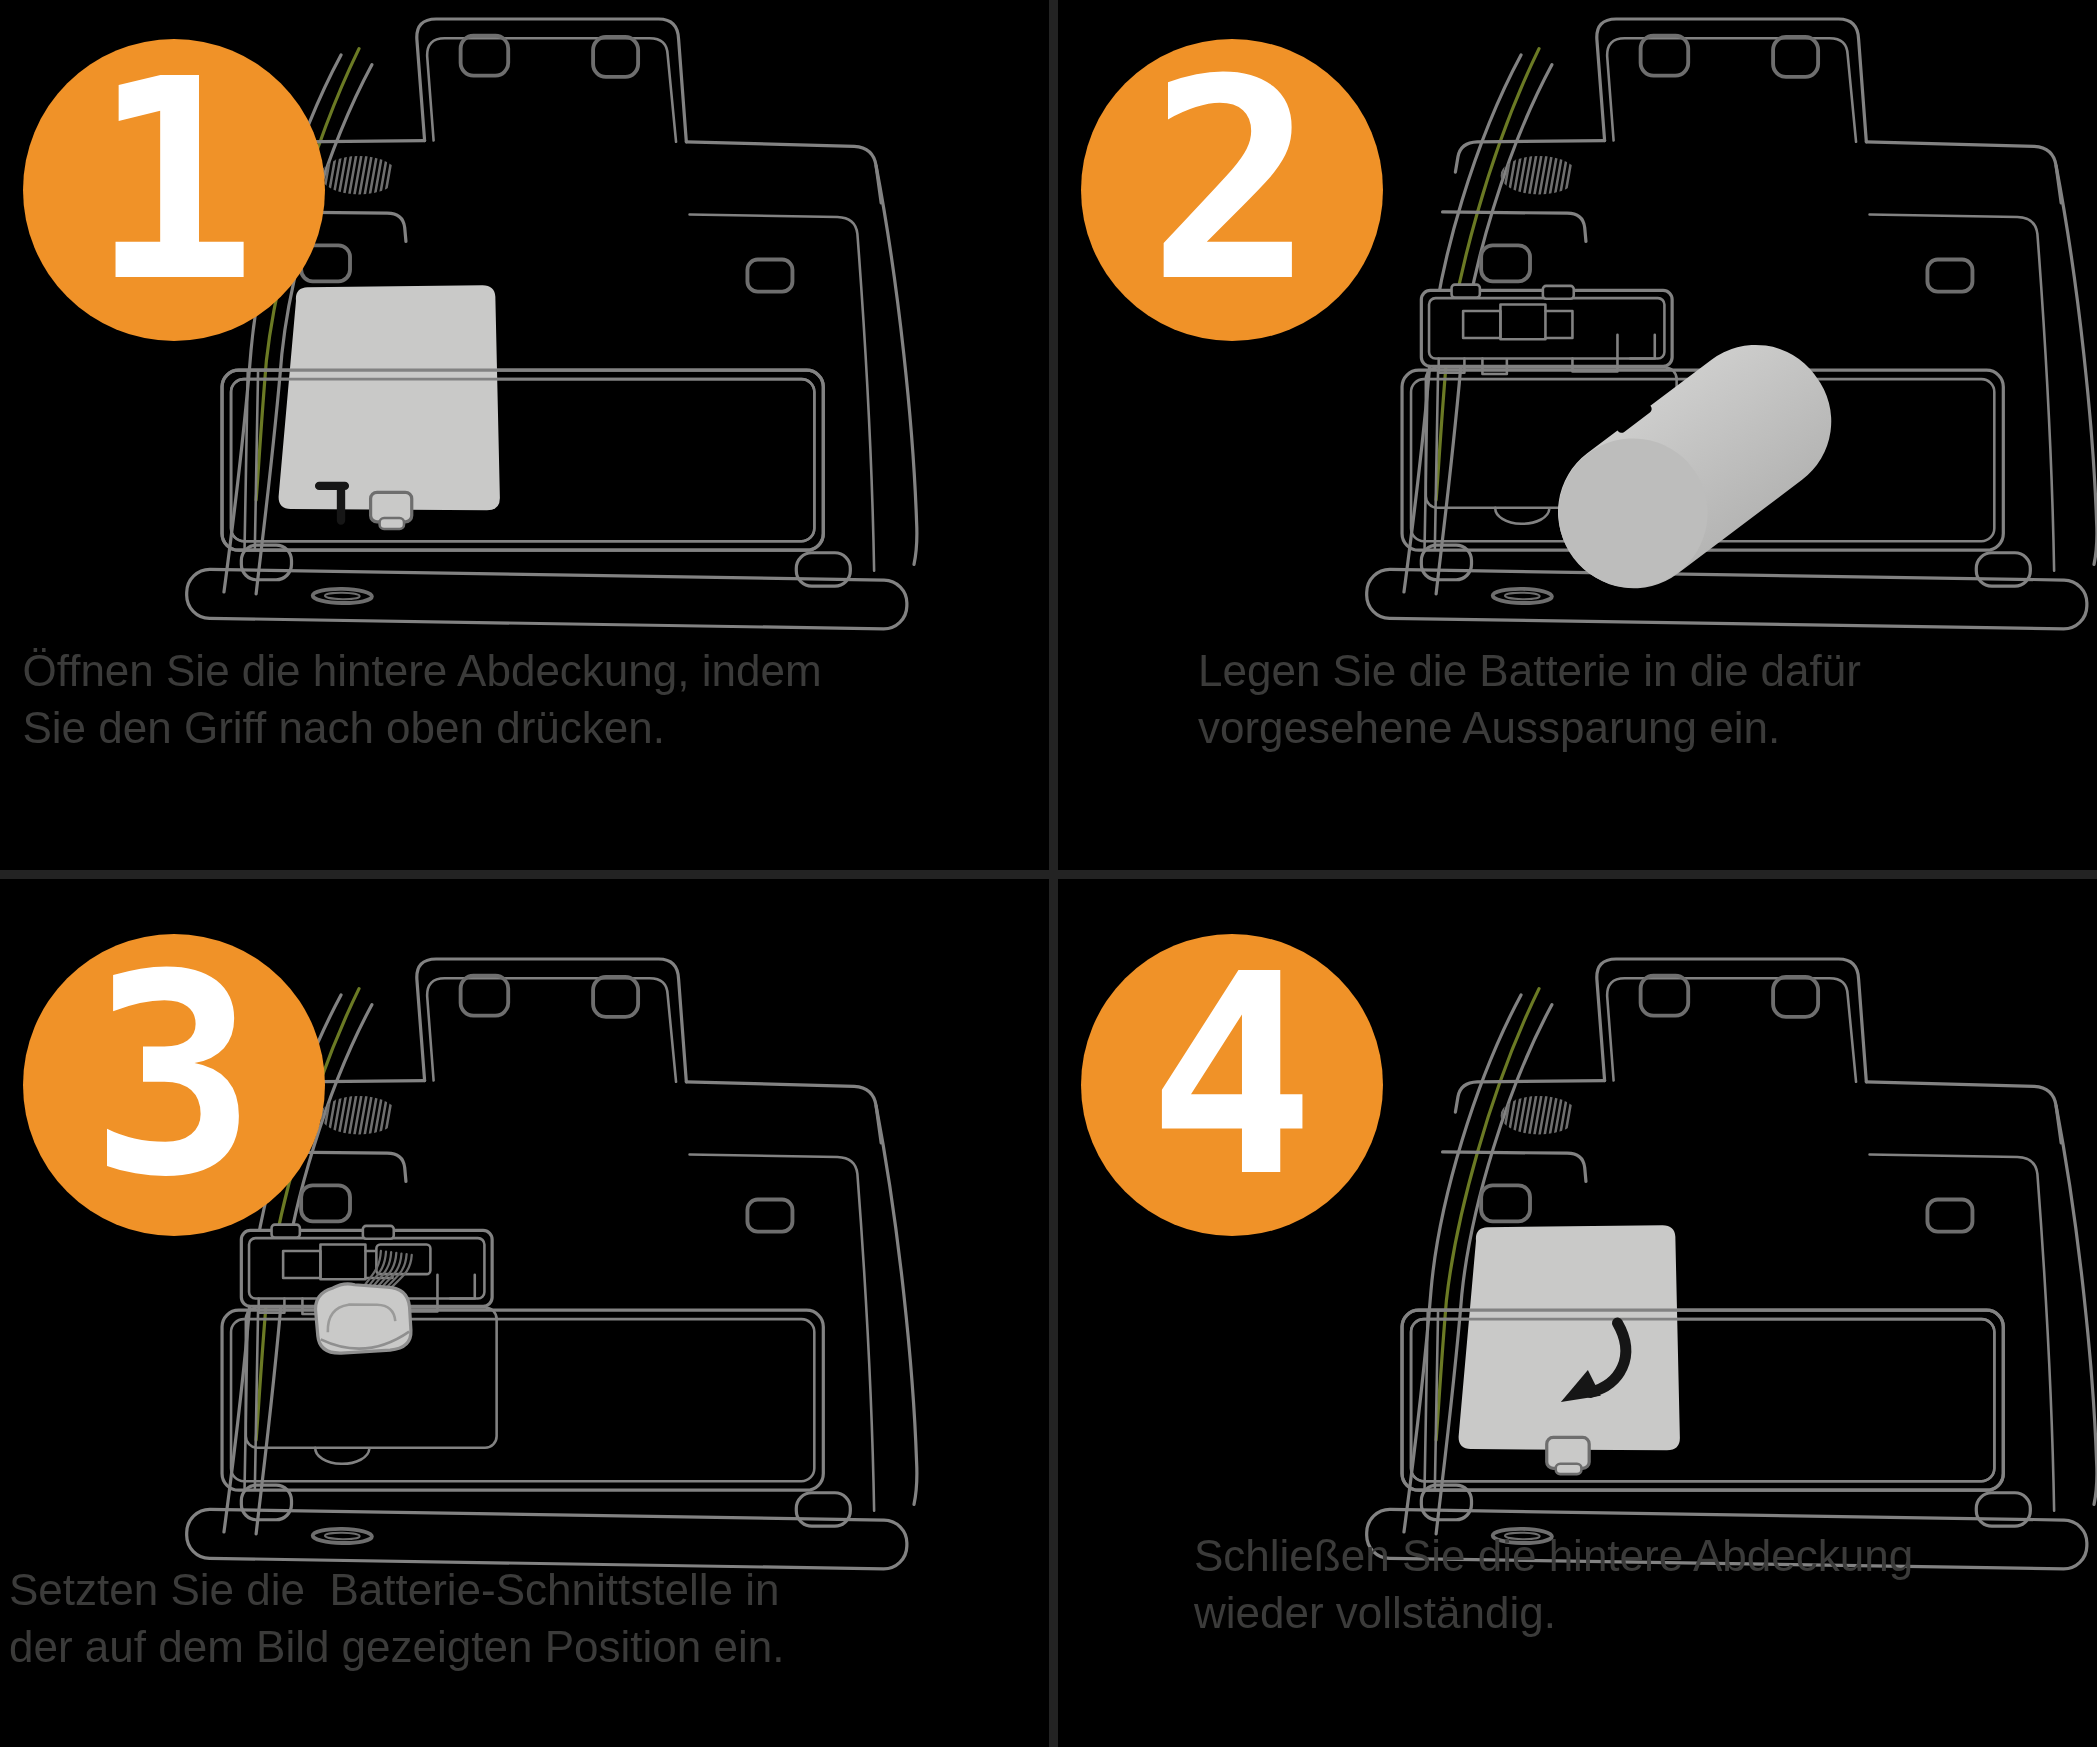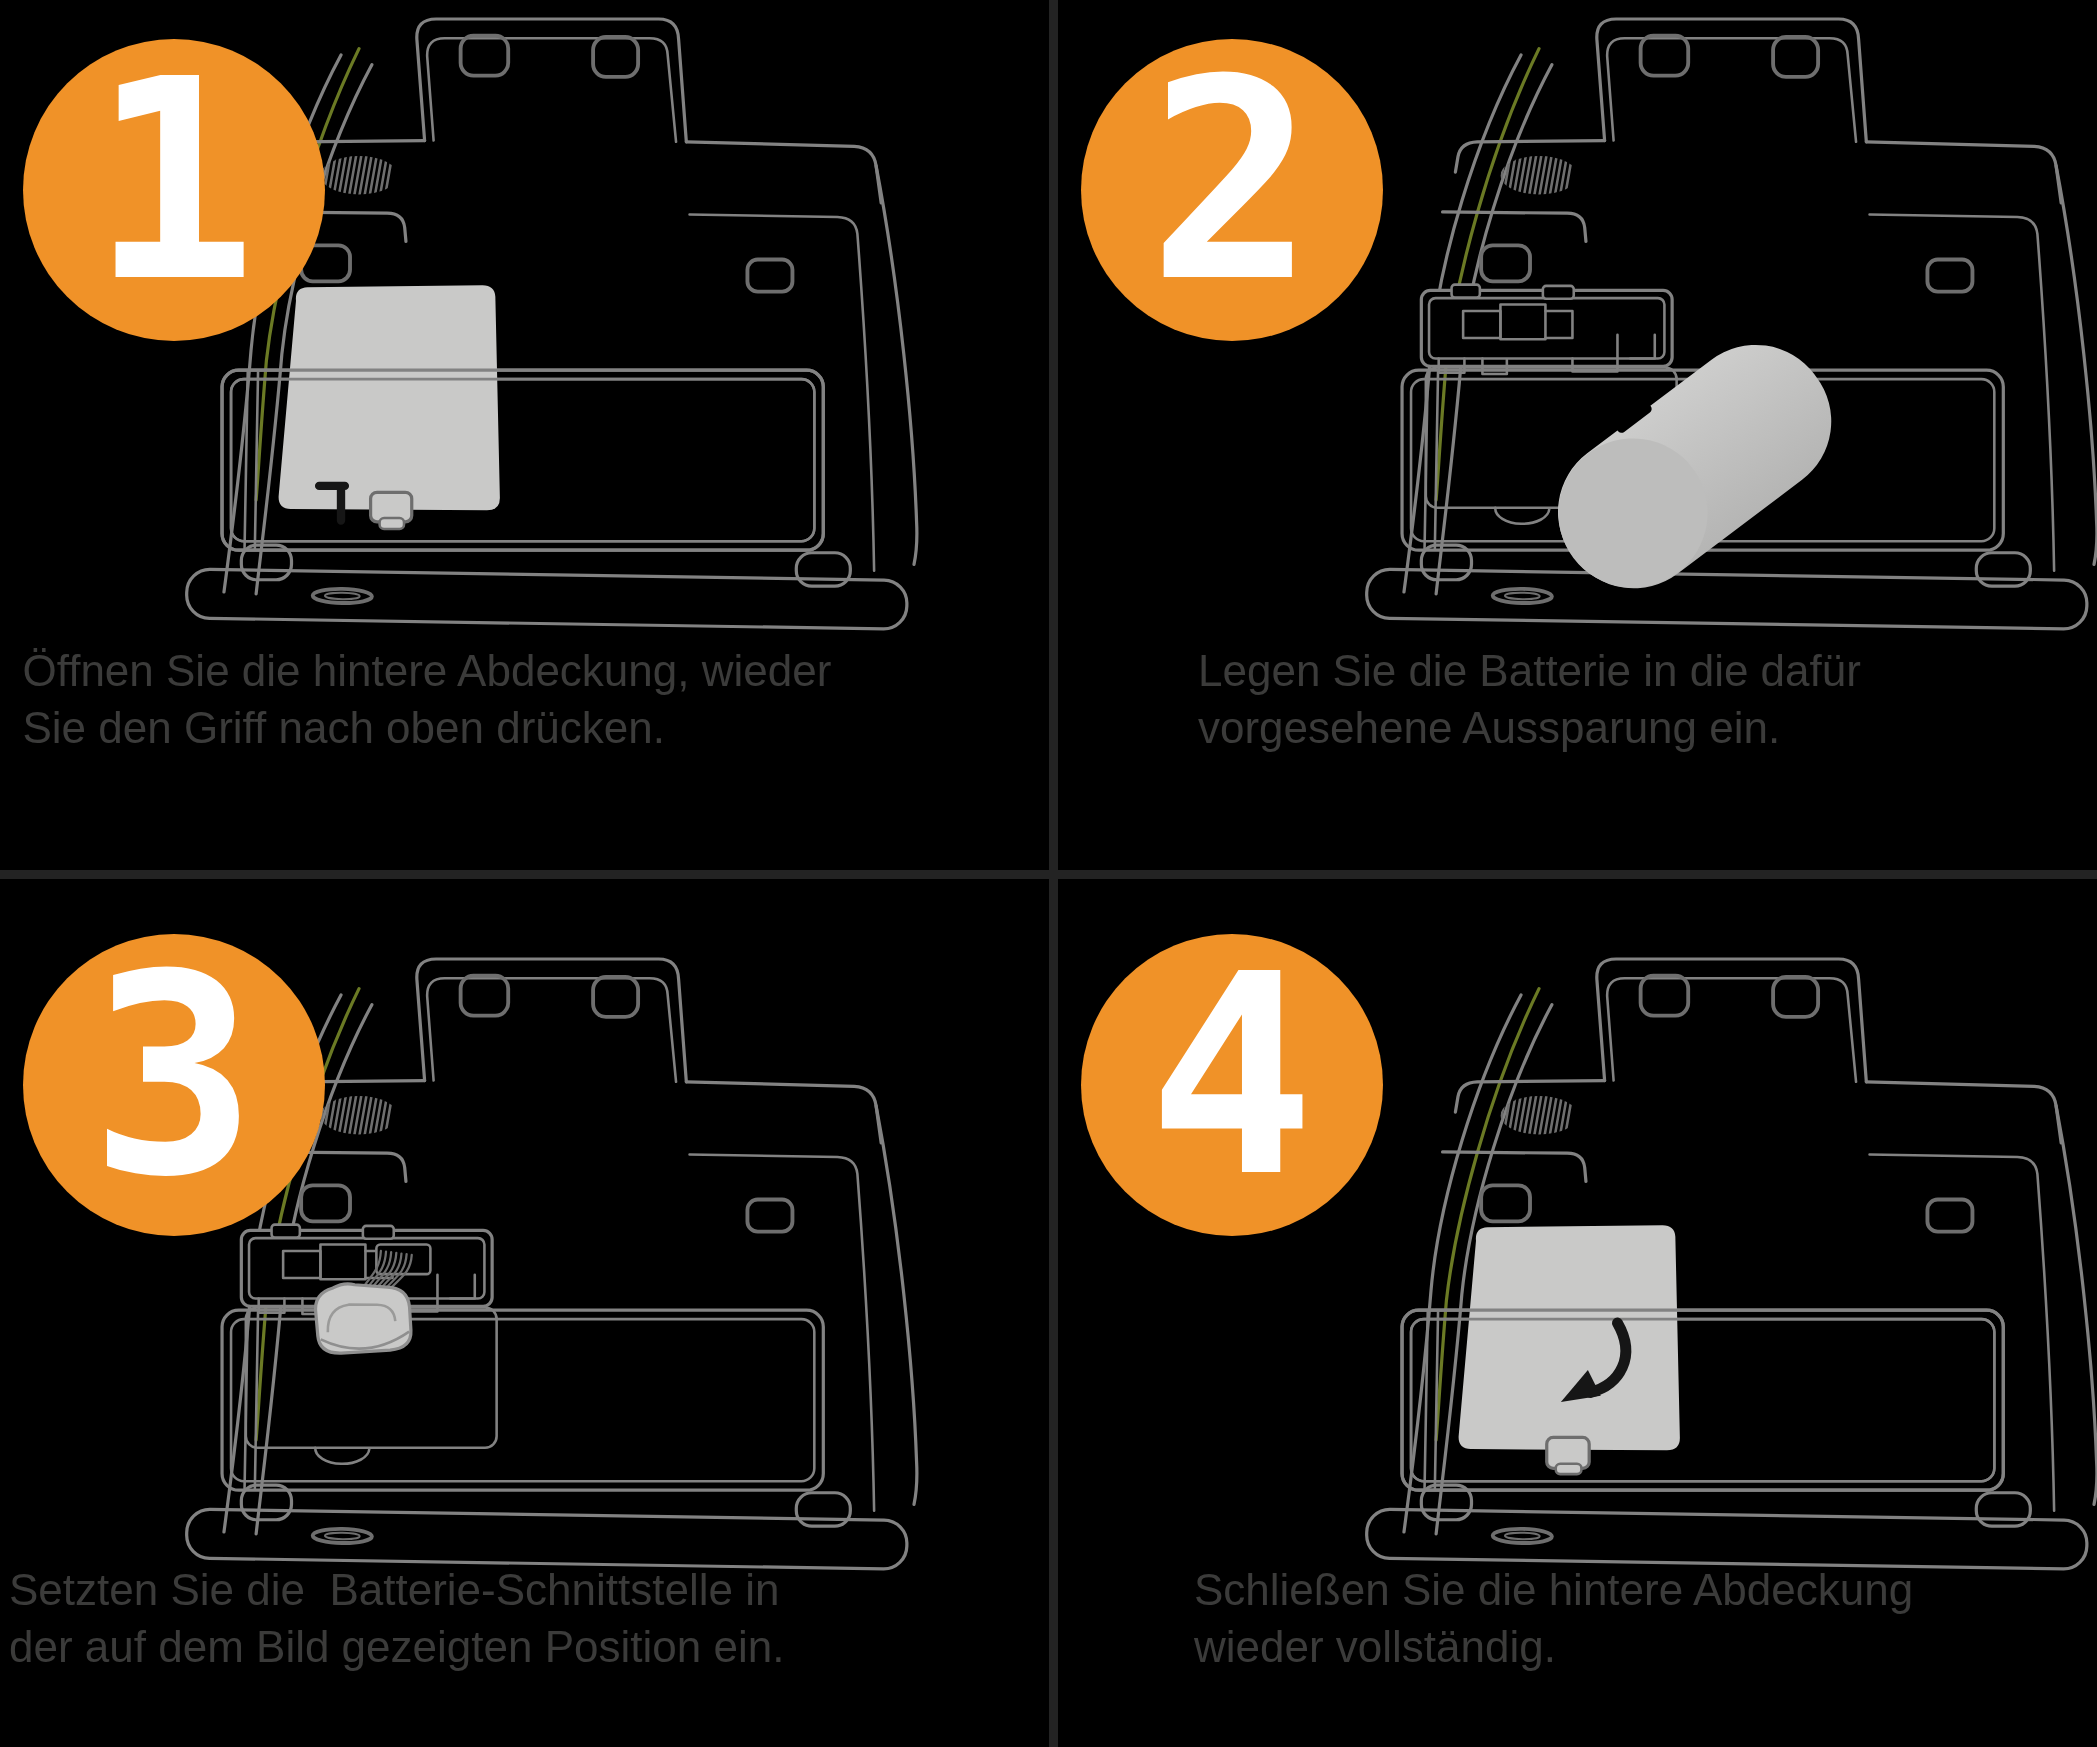--- a/index.html
+++ b/index.html
@@ -20,21 +20,21 @@
   #panel-1 .device{left:90px;top:9.6px;} #panel-2 .device{left:212px;top:9.6px;}
   #panel-3 .device{left:90px;top:71px;} #panel-4 .device{left:212px;top:71px;}
   .badge{position:absolute;left:22.5px;top:39px;width:302px;height:302px;border-radius:50%;
          background:var(--badge-orange);display:flex;align-items:center;justify-content:center;}
   #panel-3 .badge,#panel-4 .badge{top:55px;}
   .badge span{font-family:"DejaVu Sans Mono","DejaVu Sans",monospace;font-weight:bold;
               font-size:277px;line-height:302px;color:var(--badge-number);transform:translateY(-9px);}
   .caption{position:absolute;margin:0;font-size:44px;line-height:1.30;color:var(--caption-text);
            white-space:pre;letter-spacing:0px;}
   #panel-1 .caption{left:22.5px;top:642px;}  #panel-2 .caption{left:140px;top:642px;}
-  #panel-3 .caption{left:9px;top:682px;} #panel-4 .caption{left:136px;top:682px;}
+  #panel-3 .caption{left:9px;top:682px;} #panel-4 .caption{left:136px;top:648px;}
   
   .ln{stroke:var(--line-gray);stroke-width:5;fill:none;stroke-linecap:round;stroke-linejoin:round;}
   .lnt{stroke-width:4;}
   .lnd{stroke:var(--line-dark);stroke-width:6;fill:none;stroke-linecap:round;stroke-linejoin:round;}
   .grn{stroke:var(--accent-green);stroke-width:5;fill:none;stroke-linecap:round;}
   .fillg{fill:var(--fill-gray);}
   .blkfill{fill:#000;}
   .blk{stroke:var(--detail-black);fill:none;stroke-linecap:round;stroke-linejoin:round;}
 </style>
 </head>
@@ -113,21 +113,21 @@
         <path class="blk" style="stroke-width:13" d="M 356,740 L 396,740 M 390,740 L 390,794"></path>
         <g>
           <rect class="fillg lnd" style="stroke-width:5" x="436" y="750" width="64" height="46" rx="10"></rect>
           <rect class="fillg lnd" style="stroke-width:4" x="450" y="790" width="38" height="17" rx="7"></rect>
         </g>
       </g>
     </svg>
     <div class="badge">
         <span>1</span>
       </div>
-    <p class="caption">Öffnen Sie die hintere Abdeckung, wieder
+    <p class="caption">Öffnen Sie die hintere Abdeckung, indem
 Sie den Griff nach oben drücken.</p>
   </section>
 
   <section class="panel" id="panel-2">
     <svg class="device" viewBox="0 0 1360 975">
       <use href="#device-base"></use>
       <use href="#device-compartment"></use>
       <g transform="rotate(-37 660 710)">
         <rect x="425" y="593" width="470" height="234" rx="114" fill="url(#batgrad)"></rect>
         <ellipse cx="540" cy="710" rx="116" ry="116" fill="var(--fill-gray-dark)"></ellipse>

